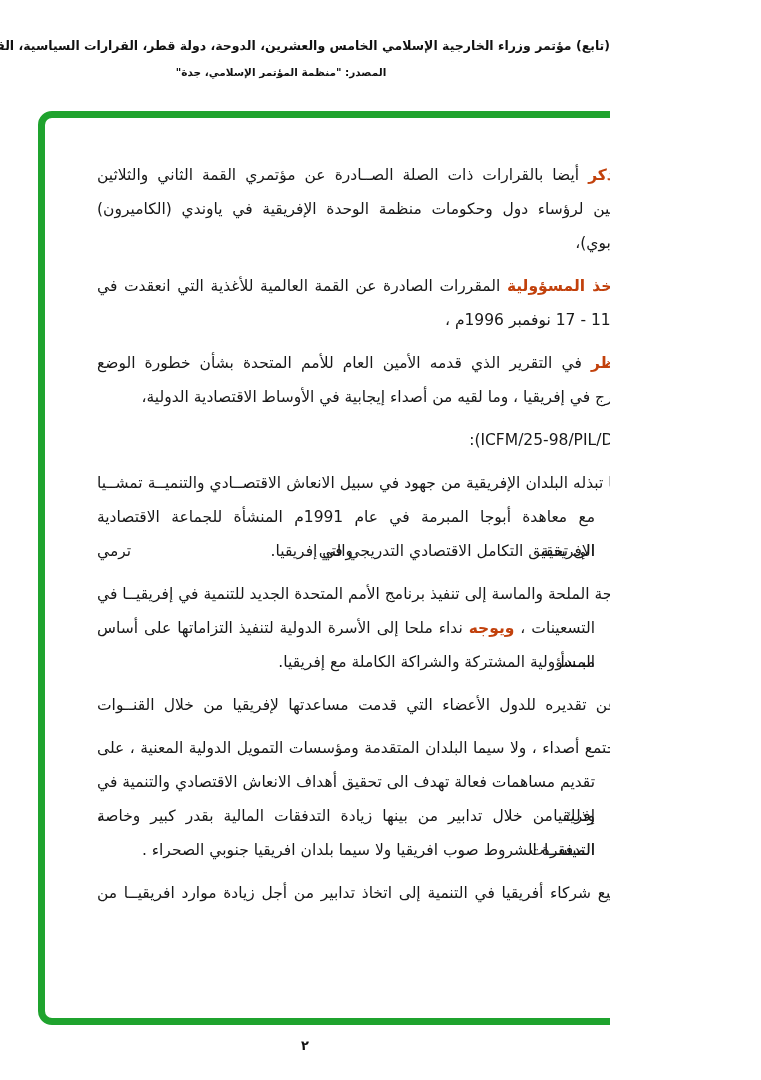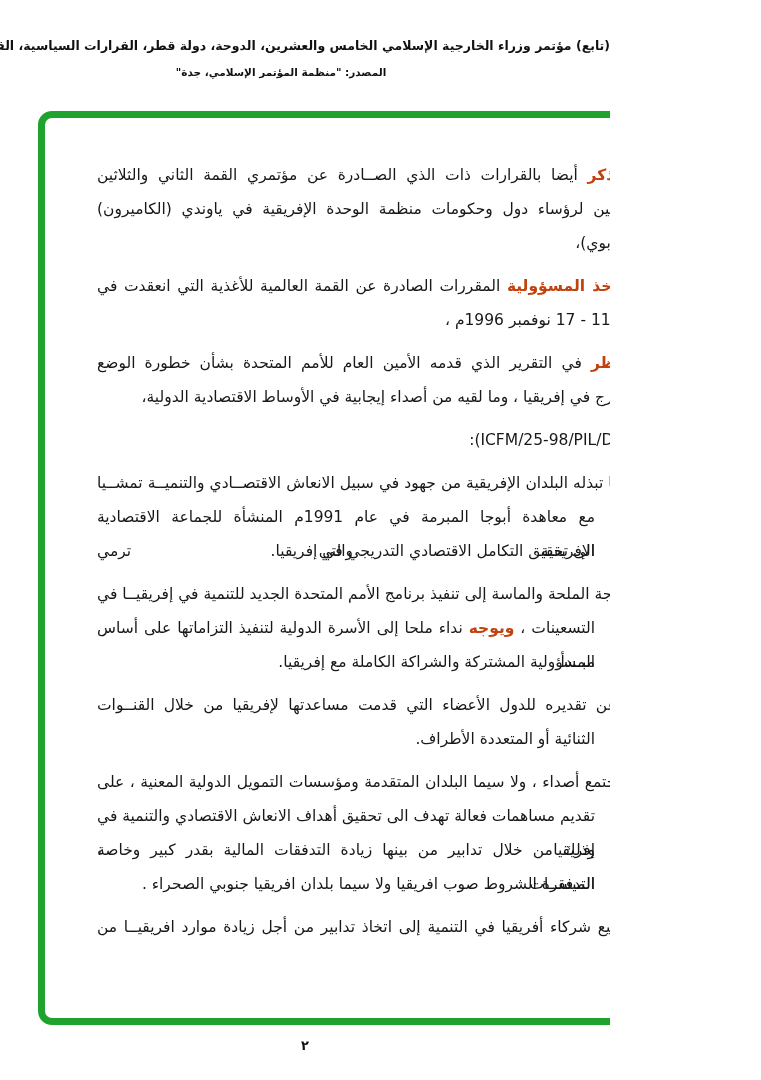--- a/index.html
+++ b/index.html
@@ -74,21 +74,21 @@
   <div class="header">
     <div class="h1">(تابع) مؤتمر وزراء الخارجية الإسلامي الخامس والعشرين، الدوحة، دولة قطر، القرارات السياسية، القرار الرقم ٢٥/٣١-س</div>
     <div class="h2">المصدر:  "منظمة المؤتمر الإسلامي، جدة"</div>
   </div>
 
   <div class="green-box" style="border-color: rgb(31, 163, 46);"></div>
   <div class="speck"></div>
 
   <div class="content">
       <div class="block para">
-        <div class="line pf j"><span class="b">وإذ يذكر</span><span> أيضا بالقرارات ذات الذي الصــادرة عن مؤتمري القمة الثاني والثلاثين</span></div>
+        <div class="line pf j"><span class="b">وإذ يذكر</span><span> أيضا بالقرارات ذات الصلة الصــادرة عن مؤتمري القمة الثاني والثلاثين</span></div>
         <div class="line  j"><span>والثالث والثلاثين لرؤساء دول وحكومات منظمة الوحدة الإفريقية في ياوندي (الكاميرون)</span></div>
         <div class="line"><span>وهراري (زيمبابوي)،</span></div>
       </div>
       <div class="block para">
         <div class="line pf j"><span class="b">وإذ يأخذ المسؤولية</span><span> المقررات الصادرة عن القمة العالمية للأغذية التي انعقدت في</span></div>
         <div class="line"><span>روما فيما بين 11 - 17 نوفمبر 1996م ،</span></div>
       </div>
       <div class="block para">
         <div class="line pf j"><span class="b">وإذ نظر</span><span> في التقرير الذي قدمه الأمين العام للأمم المتحدة بشأن خطورة الوضع</span></div>
         <div class="line"><span>الاقتصادي الحرج في إفريقيا ، وما لقيه من أصداء إيجابية في الأوساط الاقتصادية الدولية،</span></div>
@@ -101,21 +101,20 @@
         <div class="line ic j"><span>مع معاهدة أبوجا المبرمة في عام 1991م المنشأة للجماعة الاقتصادية الإفريقية والتي ترمي</span></div>
         <div class="line ic"><span>الى تحقيق التكامل الاقتصادي التدريجي في إفريقيا.</span></div>
       </div>
       <div class="block item">
         <div class="line  j"><span>2 -  </span><span class="b">يؤكد</span><span> الحاجة الملحة والماسة إلى تنفيذ برنامج الأمم المتحدة الجديد للتنمية في إفريقيــا في</span></div>
         <div class="line ic j"><span>التسعينات ، </span><span class="b">ويوجه</span><span> نداء ملحا إلى الأسرة الدولية لتنفيذ التزاماتها على أساس مبــدأ</span></div>
         <div class="line ic"><span>المسؤولية المشتركة والشراكة الكاملة مع إفريقيا.</span></div>
       </div>
       <div class="block item">
         <div class="line  j"><span>3 -  </span><span class="b">يعرب</span><span> عن تقديره للدول الأعضاء التي قدمت مساعدتها لإفريقيا من خلال القنــوات</span></div>
-        <div class="line ic"><span>الثنائية أو المتعددة الأطراف.</span></div>
       </div>
       <div class="block item">
         <div class="line  j"><span>4 -  </span><span class="b">يحث</span><span> المجتمع أصداء ، ولا سيما البلدان المتقدمة ومؤسسات التمويل الدولية المعنية ، على</span></div>
         <div class="line ic j"><span>تقديم مساهمات فعالة تهدف الى تحقيق أهداف الانعاش الاقتصادي والتنمية في إفريقيا ،</span></div>
         <div class="line ic j"><span>وذلك من خلال تدابير من بينها زيادة التدفقات المالية بقدر كبير وخاصة التدفقــات</span></div>
         <div class="line ic"><span>الميسرة الشروط صوب افريقيا ولا سيما بلدان افريقيا جنوبي الصحراء .</span></div>
       </div>
       <div class="block item">
         <div class="line  j"><span>5 -  </span><span class="b">يدعو</span><span> جميع شركاء أفريقيا في التنمية إلى اتخاذ تدابير من أجل زيادة موارد افريقيــا من</span></div>
       </div>

